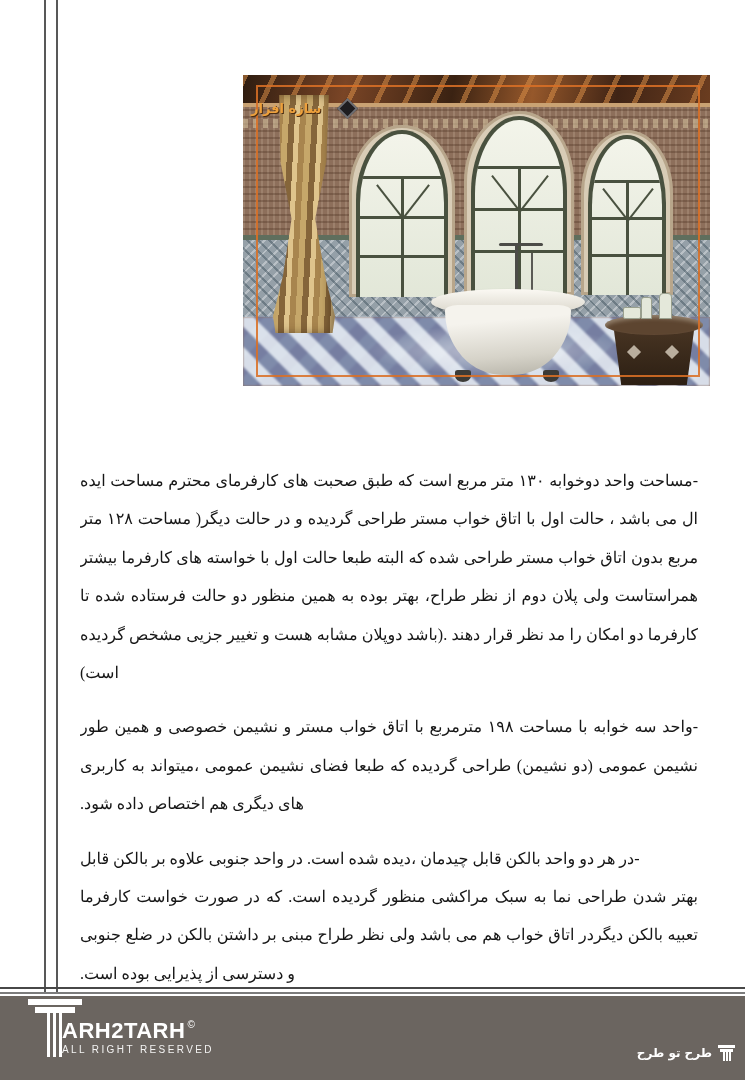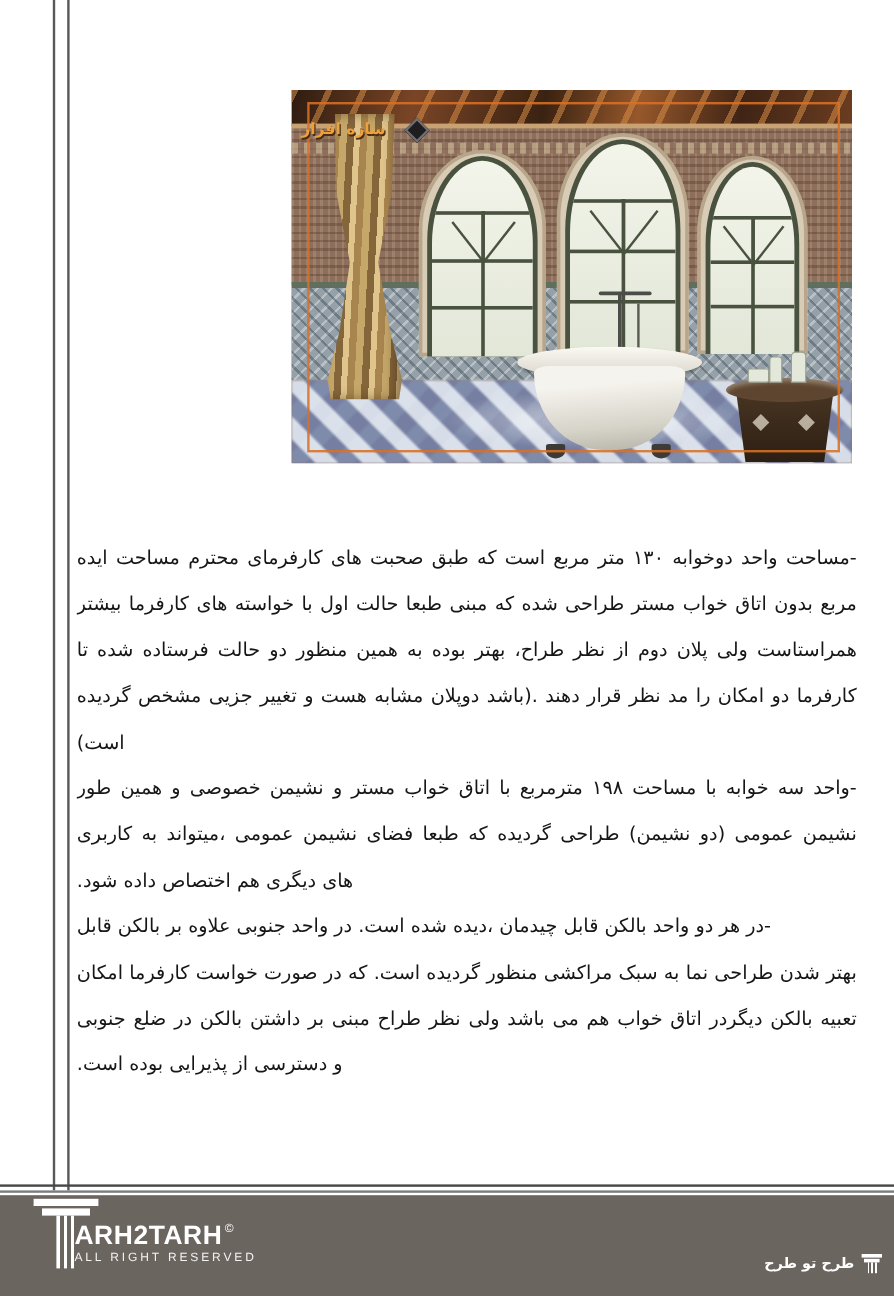--- a/index.html
+++ b/index.html
@@ -86,21 +86,21 @@
   .orange-frame{position:absolute;left:13px;top:10px;width:440px;height:288px;
     border:2px solid #d96f25;opacity:.88;z-index:6;}
   .photo-mark{position:absolute;left:8px;top:26px;z-index:7;display:flex;align-items:center;gap:19px;}
   .mark-text{font-size:13px;font-weight:bold;color:#eda03c;text-shadow:1px 1px 0 #4a2c12;direction:rtl;}
   .mark-diamond{width:15px;height:15px;background:#1e1d20;transform:rotate(45deg);
     box-shadow:inset 0 0 0 2px #6e6e72;}
 
   
   .body-text{position:absolute;left:64px;top:446px;width:650px;direction:rtl;
     color:#161616;font-size:16px;}
-  .para{margin:0;}
+  .para{margin:16px;font-family:Liberation Serif, serif;}
   .line{display:block;height:38.4px;line-height:38.4px;text-align:left;overflow:hidden;}
   .line.j{text-align:justify;text-align-last:justify;}
 
   
   .footer-band{position:absolute;left:0;top:996px;width:745px;height:84px;background:#6b6560;}
   .col-icon{position:absolute;left:28px;top:3px;width:54px;height:58px;}
   .col-abacus{position:absolute;left:0;top:0;width:54px;height:6px;background:#fff;}
   .col-echinus{position:absolute;left:7px;top:8px;width:40px;height:6px;background:#fff;}
   .col-shaft{position:absolute;left:19px;top:14px;width:18px;height:44px;
     background:repeating-linear-gradient(90deg,#fff 0 3px,rgba(0,0,0,0) 3px 6px);}
@@ -197,21 +197,22 @@
     <div class="orange-frame"></div>
     <div class="photo-mark">
       <span class="mark-text">سازه افزار</span>
       <span class="mark-diamond"></span>
     </div>
   </div>
 
   <div class="body-text">
     <p class="para">
       <span class="line j">-مساحت واحد دوخوابه ۱۳۰ متر مربع است که طبق صحبت های کارفرمای محترم مساحت  ایده</span>
-      <span class="line j">مربع بدون اتاق خواب مستر طراحی شده که مبنی طبعا حالت اول با خواسته های کارفرما بیشتر</span>
+      <span class="line j">ال می باشد ، حالت اول با اتاق خواب مستر طراحی گردیده و در حالت دیگر( مساحت ۱۲۸ متر</span>
+      <span class="line j">مربع بدون اتاق خواب مستر طراحی شده که البته طبعا حالت اول با خواسته های کارفرما بیشتر</span>
       <span class="line j">همراستاست ولی پلان  دوم از نظر طراح، بهتر بوده به همین منظور دو حالت فرستاده شده  تا</span>
       <span class="line j">کارفرما دو امکان را مد نظر قرار دهند .(باشد دوپلان مشابه هست و تغییر جزیی مشخص گردیده</span>
       <span class="line">است)</span>
     </p>
     <p class="para">
       <span class="line j">-واحد سه خوابه با  مساحت ۱۹۸ مترمربع با اتاق خواب مستر و نشیمن خصوصی و همین طور</span>
       <span class="line j">نشیمن عمومی (دو نشیمن) طراحی گردیده که طبعا فضای نشیمن عمومی ،میتواند به کاربری</span>
       <span class="line">های دیگری هم اختصاص داده شود.</span>
     </p>
     <p class="para">

